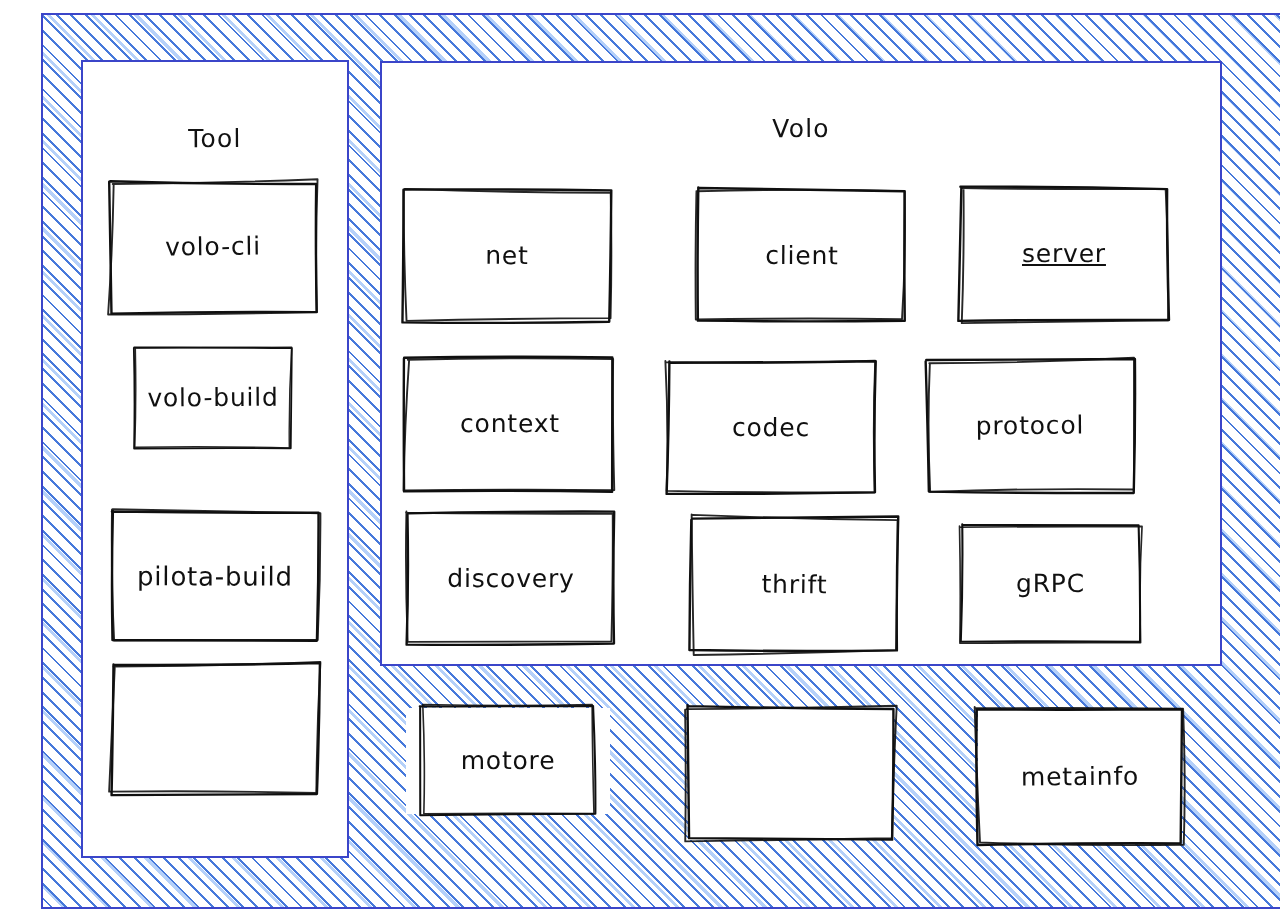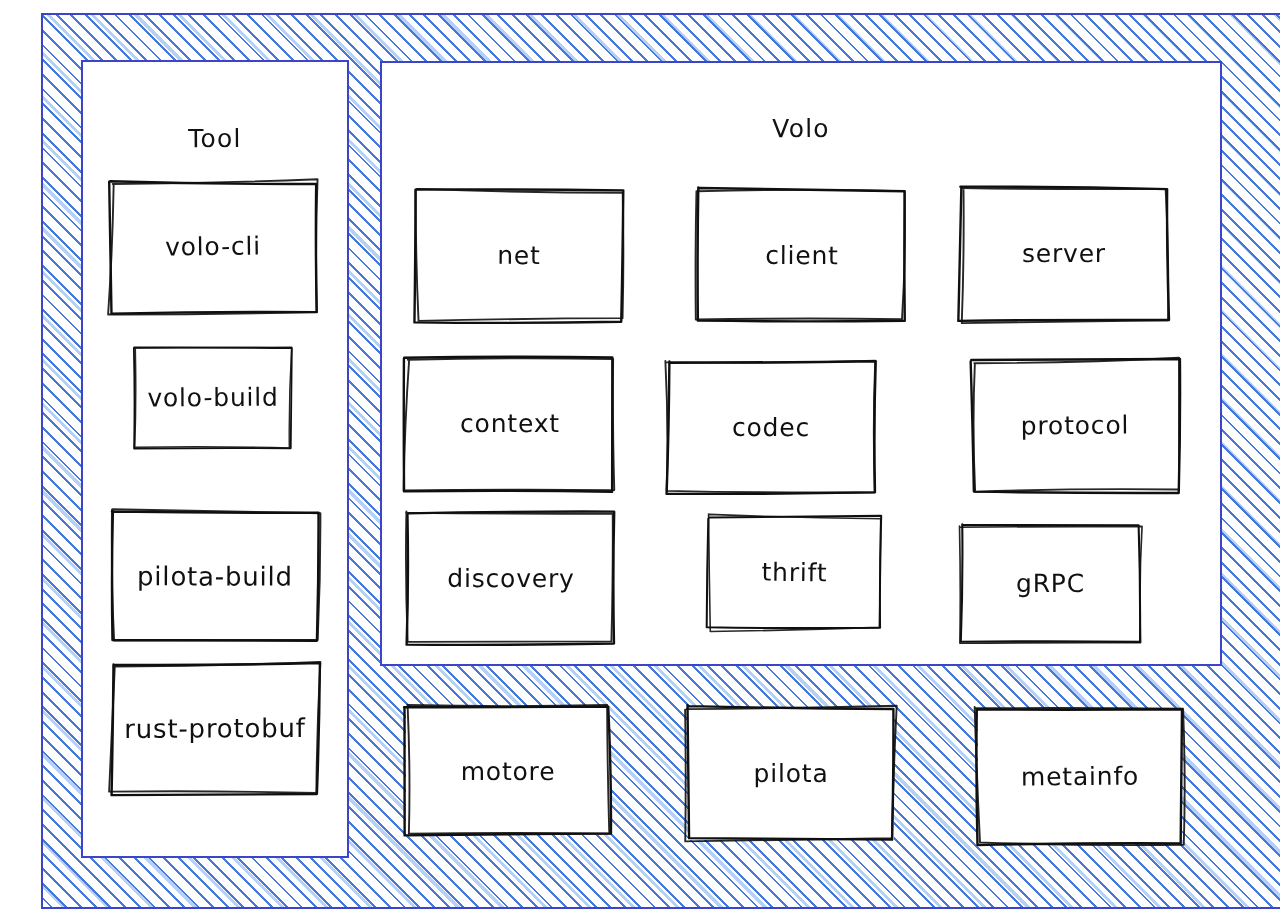--- a/index.html
+++ b/index.html
@@ -150,98 +150,96 @@
           <path d="M 5.9217300423987815 5.574066162842357 Q 108.35665046021187 7.1444626115935215 212.5263595592819 6.720870972946692 Q 212.6852250120068 70.47290522021842 210.92652130170097 134.7681885961295 Q 108.16655719427698 134.41821943624794 6.469335318761568 134.00144481659004 Q 5.309644104498274 68.95727777572223 6.883493711558867 4.965745831637525" fill="none" stroke="#101010" stroke-width="2.4" stroke-linecap="round" stroke-linejoin="round" opacity="1"></path>
           <path d="M 6.606214906557563 3.176679992851186 Q 108.72232218073789 4.928655798383362 214.40424976609845 7.197537996432529 Q 214.6199868242722 69.68594360588395 211.6703498853698 133.91465835623194 Q 106.6898011226625 133.82515274259504 8.09584446199976 134.64425048914003 Q 5.095076124693767 72.0498113666893 5.983714678037779 3.3896007547106595" fill="none" stroke="#101010" stroke-width="1.9" stroke-linecap="round" stroke-linejoin="round" opacity="0.9"></path>
         </svg>
         <div class="node-label" style="transform: translateY(-50%) rotate(0.13deg);">pilota-build</div>
       </div>
       <div class="node small-label" style="left: 84px; top: 664px; width: 206px; height: 130px;">
         <svg class="sketch" viewBox="0 0 218 142" width="218" height="142">
           <path d="M 7.594928743129097 6.8843650831302465 Q 110.77268362314099 7.553995850195175 213.89776992979355 5.026866913319969 Q 213.4059278035564 70.52036243841069 210.90703201336183 135.9817467937161 Q 109.90262627829921 136.16571670955315 5.57725668026938 137.14487791207847 Q 6.889618780412534 73.56921315499079 7.489365246188531 6.429790927762999" fill="none" stroke="#101010" stroke-width="2.4" stroke-linecap="round" stroke-linejoin="round" opacity="1"></path>
           <path d="M 7.5621482871296575 8.551152804191762 Q 112.01252785167308 8.069773410777456 214.3948326136893 3.954369354785592 Q 210.86076166383026 69.80301571134619 210.37356205059848 134.98031158548795 Q 105.37146120200468 132.51530061842658 3.115718078760299 133.67190113108228 Q 5.922117178850862 72.02551164972853 8.730474761561712 9.70427198796732" fill="none" stroke="#101010" stroke-width="1.9" stroke-linecap="round" stroke-linejoin="round" opacity="0.9"></path>
         </svg>
-        <div class="node-label" style="transform: translateY(-50%) rotate(-0.36deg);">rust-protobuf</div>
-      </div>
-      <div class="node" style="left: 388px; top: 191px; width: 206px; height: 130px;">
+      </div>
+      <div class="node" style="left: 376px; top: 191px; width: 206px; height: 130px;">
         <svg class="sketch" viewBox="0 0 218 142" width="218" height="142">
           <path d="M 6.724789620714629 4.476212501747632 Q 109.42985063997556 4.099466658523058 213.2934161439973 5.337790012982576 Q 212.67337895840097 70.94830560868061 211.24760103283805 136.7734475148718 Q 108.06921434545387 138.63115078510305 4.443253040520126 137.3788133875368 Q 5.402254249156571 72.85785848175075 5.532923890525905 4.712961662799567" fill="none" stroke="#101010" stroke-width="2.4" stroke-linecap="round" stroke-linejoin="round" opacity="1"></path>
           <path d="M 6.961644746810964 3.8415794377408825 Q 109.40100717861253 7.650234226011781 212.6903985995289 7.707682802578287 Q 214.09255304717112 68.22578048874894 212.54761810477245 133.12869110122728 Q 113.09491224777648 133.4777727525112 8.531273081587289 135.84464187763848 Q 5.4269182040108905 68.0444322602099 5.740511157149688 4.576889242221084" fill="none" stroke="#101010" stroke-width="1.9" stroke-linecap="round" stroke-linejoin="round" opacity="0.9"></path>
         </svg>
         <div class="node-label" style="transform: translateY(-50%) rotate(0.37deg);">net</div>
       </div>
       <div class="node" style="left: 666px; top: 190px; width: 216px; height: 132px; padding-left: 24px;">
         <svg class="sketch" viewBox="0 0 218 144" width="218" height="144">
           <path d="M 6.312795163277907 4.050994396233463 Q 109.36419671232076 5.949610139685501 211.6270156957335 7.260146619407529 Q 211.02278295141775 72.6282753965949 211.77617025458076 136.73270750079897 Q 106.82264000262256 137.96255968984335 4.881009698324376 136.64110302954964 Q 4.190465749236973 72.30661678514753 5.304478360481784 3.3745571020872136" fill="none" stroke="#101010" stroke-width="2.4" stroke-linecap="round" stroke-linejoin="round" opacity="1"></path>
           <path d="M 3.374324798851425 7.219017984540676 Q 107.44127235638037 4.6557292388080285 211.5990707410495 7.143278505440465 Q 213.1034529337955 69.9725876828528 209.00254974374667 135.19124012011628 Q 103.68044109394795 133.72486847872142 2.802924728394917 135.56980874872292 Q 2.0715238962655533 71.18430403880043 3.4115270862409504 8.563719657419119" fill="none" stroke="#101010" stroke-width="1.9" stroke-linecap="round" stroke-linejoin="round" opacity="0.9"></path>
         </svg>
         <div class="node-label" style="transform: translateY(-50%) rotate(0.29deg);">client</div>
       </div>
       <div class="node" style="left: 932px; top: 188px; width: 208px; height: 132px;">
         <svg class="sketch" viewBox="0 0 220 144" width="220" height="144">
           <path d="M 6.387944222608555 4.6311578753549405 Q 110.73458391648464 4.315988112481305 213.13168060832268 7.173460485028784 Q 212.67460816021756 71.85742211521483 215.00365114351905 137.99150323960535 Q 108.55756688237076 137.58491616406707 4.348045826120323 138.90357077256942 Q 5.862174226558849 71.99468833394101 7.383099510512826 4.745116759345455" fill="none" stroke="#101010" stroke-width="2.4" stroke-linecap="round" stroke-linejoin="round" opacity="1"></path>
           <path d="M 8.305750277222018 6.048300935350499 Q 110.74161453579627 7.574097236382821 211.637885284814 6.922892190945751 Q 215.04771278713255 71.44905138288115 214.08151550445777 138.18678894200679 Q 113.59213257301232 139.6461880529142 7.761593630240109 141.11530456837048 Q 10.20551247122023 76.5174198201473 9.523688701597829 7.073038676042593" fill="none" stroke="#101010" stroke-width="1.9" stroke-linecap="round" stroke-linejoin="round" opacity="0.9"></path>
         </svg>
-        <div class="node-label" style="transform: translateY(-50%) rotate(0.07deg);">server</div>
+        <div class="node-label" style="transform: translateY(-50%) rotate(0.07deg); text-decoration: underline;">server</div>
       </div>
       <div class="node" style="left: 378px; top: 357px; width: 208px; height: 133px;">
         <svg class="sketch" viewBox="0 0 220 145" width="220" height="145">
           <path d="M 4.149702072213265 6.818525434852822 Q 109.60965657402281 4.976233602862914 212.3320269586202 6.417768121891547 Q 212.01393719996042 72.03890741036223 212.139958381718 140.81945145308015 Q 108.15971553426223 138.9915775480641 4.048685550712368 140.39732419112573 Q 3.530590928220465 72.45054661666535 3.9347793466107825 7.61028087372439" fill="none" stroke="#101010" stroke-width="2.4" stroke-linecap="round" stroke-linejoin="round" opacity="1"></path>
           <path d="M 7.783295442994357 8.722599032298941 Q 110.62325516074117 6.053228610033742 213.12075271714514 8.052317049564941 Q 212.37081606118514 70.42797851764037 214.26939163369565 139.07583389434768 Q 106.82473161370714 138.21950212725412 3.6171028141011963 139.47322788409573 Q 4.577761003755853 74.29767465973165 9.14201646211651 8.808240512482934" fill="none" stroke="#101010" stroke-width="1.9" stroke-linecap="round" stroke-linejoin="round" opacity="0.9"></path>
         </svg>
         <div class="node-label" style="transform: translateY(-50%) rotate(0.11deg);">context</div>
       </div>
       <div class="node" style="left: 640px; top: 361px; width: 206px; height: 133px;">
         <svg class="sketch" viewBox="0 0 218 145" width="218" height="145">
           <path d="M 7.633895875715602 7.727485658474027 Q 112.40725970613177 7.524290087318183 213.72955322439296 6.24007415875796 Q 211.62207679907888 70.56261836088385 212.96888733048405 137.35092926041733 Q 109.79237371906284 139.14666030590732 4.606781125351219 138.8915460118519 Q 6.931273712930863 74.47202194015124 7.3784400962192755 6.441806032062418" fill="none" stroke="#101010" stroke-width="2.4" stroke-linecap="round" stroke-linejoin="round" opacity="1"></path>
           <path d="M 4.194641304665543 7.088497545331949 Q 111.12574489513679 8.902581829439189 213.2152145406302 5.662327577016469 Q 210.67037544471694 70.78956852177603 212.7507736224452 137.28201751777996 Q 107.64224100347714 138.13746544127235 4.665727425490379 135.8845405579007 Q 6.630597575451526 69.01541919844013 3.3757628330848 5.9982467911198025" fill="none" stroke="#101010" stroke-width="1.9" stroke-linecap="round" stroke-linejoin="round" opacity="0.9"></path>
         </svg>
         <div class="node-label" style="transform: translateY(-50%) rotate(0.25deg);">codec</div>
       </div>
-      <div class="node" style="left: 934px; top: 360px; width: 226px; height: 131px;">
+      <div class="node" style="left: 889px; top: 360px; width: 226px; height: 131px;">
         <svg class="sketch" viewBox="0 0 218 143" width="218" height="143">
           <path d="M 5.267468929880983 6.036216259950873 Q 110.33814955006267 5.808199836503808 213.92635488692966 4.989551544650249 Q 214.5343772440843 72.52951050038894 212.72637558110355 138.9425392169238 Q 110.48231506602947 139.32235374735777 7.859844209561052 137.5921821606309 Q 6.609287597802136 70.24103713163223 4.654944981101409 7.425717689853961" fill="none" stroke="#101010" stroke-width="2.4" stroke-linecap="round" stroke-linejoin="round" opacity="1"></path>
           <path d="M 8.317596438116206 9.183673098675754 Q 108.7355255155524 9.057850212537613 213.0047790546924 3.749078369582574 Q 213.12620119430414 67.56086464042816 213.04645405013414 135.53296127400034 Q 112.72943640226937 134.05113472130668 9.163518527133167 137.86144714544594 Q 6.103469489115976 72.62465477340139 8.844490841517453 10.051983360504725" fill="none" stroke="#101010" stroke-width="1.9" stroke-linecap="round" stroke-linejoin="round" opacity="0.9"></path>
         </svg>
         <div class="node-label" style="transform: translateY(-50%) rotate(-0.52deg);">protocol</div>
       </div>
       <div class="node" style="left: 380px; top: 513px; width: 206px; height: 131px; padding-left: 14px;">
         <svg class="sketch" viewBox="0 0 218 143" width="218" height="143">
           <path d="M 6.314974905138358 6.423046590026024 Q 108.44080192010888 4.240301371570816 212.19388818843007 4.63066148787302 Q 210.67441160794087 71.93361330238805 211.97820913883774 136.48925972054212 Q 108.34177619374441 138.31937319278688 4.617418289472078 137.65701496724833 Q 6.818326916461032 73.81270724828947 5.457803083796894 7.709400548930001" fill="none" stroke="#101010" stroke-width="2.4" stroke-linecap="round" stroke-linejoin="round" opacity="1"></path>
           <path d="M 4.0256828313813 5.73423099654458 Q 110.29723072410432 7.075258887761859 210.73072662443423 6.598457338194576 Q 211.13019218687444 67.65651941418486 209.42798004179633 134.355330086013 Q 108.17782821915011 134.38332906884295 5.637168504128777 134.8820674901279 Q 3.0535809722233473 67.94378328455787 4.419290472482932 4.5167158141344395" fill="none" stroke="#101010" stroke-width="1.9" stroke-linecap="round" stroke-linejoin="round" opacity="0.9"></path>
         </svg>
         <div class="node-label" style="transform: translateY(-50%) rotate(0.15deg);">discovery</div>
       </div>
-      <div class="node" style="left: 663px; top: 518px; width: 207px; height: 110px;">
+      <div class="node" style="left: 663px; top: 518px; width: 207px; height: 134px;">
         <svg class="sketch" viewBox="0 0 219 146" width="219" height="146">
           <path d="M 7.426461698220327 6.634006024633537 Q 108.46867047574774 5.816993452802763 213.2514548312181 4.521148205046146 Q 211.17443643900307 71.29122877227664 211.9050308470172 138.41370511074257 Q 106.31258535422971 139.67623013419856 4.426277518470901 138.01438236237243 Q 4.678602541647201 71.66376912717884 6.3364417570347165 8.022410049579298" fill="none" stroke="#101010" stroke-width="2.4" stroke-linecap="round" stroke-linejoin="round" opacity="1"></path>
           <path d="M 7.632368471488528 2.861793518095181 Q 110.00523842894715 6.989384463741158 212.62849900854215 8.140229799850019 Q 212.43188210505613 75.23210611745348 210.99367828424727 138.07893848478744 Q 110.93201275236532 141.53439600345416 8.722983935253222 142.99844970991762 Q 7.364841731677225 74.7993721046482 6.644532778321082 2.484594047574603" fill="none" stroke="#101010" stroke-width="1.9" stroke-linecap="round" stroke-linejoin="round" opacity="0.9"></path>
         </svg>
         <div class="node-label" style="transform: translateY(-50%) rotate(0.67deg);">thrift</div>
       </div>
       <div class="node" style="left: 934px; top: 517px; width: 177px; height: 133px;">
         <svg class="sketch" viewBox="0 0 218 145" width="218" height="145">
           <path d="M 7.721778871361995 5.154388428271929 Q 110.76891851693807 5.597305692824212 210.65648651153617 5.279708982109888 Q 212.81109400010254 73.2423813961178 212.26411962614586 139.79223585258808 Q 108.78347873863926 138.4238939777128 5.5317091948966075 139.6880145085454 Q 8.084150519726869 72.03060031101602 7.214678480389844 4.112346554506732" fill="none" stroke="#101010" stroke-width="2.4" stroke-linecap="round" stroke-linejoin="round" opacity="1"></path>
           <path d="M 4.600715828780418 7.646714022032318 Q 109.8973530803329 6.6027928955679736 214.57741165430164 6.593766023495126 Q 210.88297142259916 72.08552110771906 212.94045486643 140.8123512291407 Q 108.76159401226863 140.3596640049292 4.475617218797848 141.46692276264864 Q 5.560440237764475 77.41165390541389 4.046217824260805 6.3027853988589655" fill="none" stroke="#101010" stroke-width="1.9" stroke-linecap="round" stroke-linejoin="round" opacity="0.9"></path>
         </svg>
         <div class="node-label" style="transform: translateY(-50%) rotate(-0.15deg);">gRPC</div>
       </div>
-      <div class="node" style="left: 378px; top: 708px; width: 204px; height: 127px; padding-left: 8px;">
+      <div class="node" style="left: 378px; top: 708px; width: 204px; height: 106px; padding-left: 8px;">
         <svg class="sketch" viewBox="0 0 216 139" width="216" height="139">
           <path d="M 4.040806770343709 5.152550802171486 Q 104.80206871070064 5.332361537186597 208.2409830094506 4.5909014943013435 Q 211.32747910261503 69.78670937022505 210.95119357246494 131.64459991485094 Q 108.72496932965002 132.05063808097069 4.632507443722574 133.39883971326 Q 4.753710139986923 70.05207579794902 4.490279007838237 5.6816617115781" fill="none" stroke="#101010" stroke-width="2.4" stroke-linecap="round" stroke-linejoin="round" opacity="1"></path>
           <path d="M 7.450802614470386 2.964083862381095 Q 109.94638146550692 5.2321082807481805 207.11174027934285 2.97524728783185 Q 207.44672266647532 68.2536495709576 209.27733295079196 131.4667915352 Q 107.09121126192213 130.5378129022279 8.87367325111929 131.63784256067026 Q 10.54001991766506 68.73306770587017 7.609145358115968 3.311349488194729" fill="none" stroke="#101010" stroke-width="1.9" stroke-linecap="round" stroke-linejoin="round" opacity="0.9"></path>
         </svg>
         <div class="node-label" style="transform: translateY(-50%) rotate(0.03deg);">motore</div>
       </div>
       <div class="node" style="left: 660px; top: 707px; width: 206px; height: 133px;">
         <svg class="sketch" viewBox="0 0 218 145" width="218" height="145">
           <path d="M 5.549392700916805 5.15726471001155 Q 110.1886154288373 7.404855682889398 211.4035949713567 7.976249696675804 Q 211.61879019896443 72.91842991319412 210.16514587410035 138.63373577670833 Q 106.90330910771308 138.2852167859139 7.0600714697782285 137.11739301686984 Q 6.119185878671328 69.63878893905263 5.506662167472141 4.1766604907702005" fill="none" stroke="#101010" stroke-width="2.4" stroke-linecap="round" stroke-linejoin="round" opacity="1"></path>
           <path d="M 4.492234230829512 8.161672976129536 Q 110.1643002545295 7.43273765913804 214.7083282498216 4.706253052645481 Q 211.32398185981623 71.28655328992129 209.8425567631808 137.21216144627527 Q 103.56792659804594 138.6976888492786 3.2403804781103416 140.36889171813098 Q 4.2006501599218 73.31029119827332 3.110924244723713 8.81359785097353" fill="none" stroke="#101010" stroke-width="1.9" stroke-linecap="round" stroke-linejoin="round" opacity="0.9"></path>
         </svg>
-        <div class="node-label" style="transform: translateY(-50%) rotate(-0.13deg);">pilota</div>
       </div>
       <div class="node" style="left: 950px; top: 710px; width: 204px; height: 134px;">
         <svg class="sketch" viewBox="0 0 216 146" width="216" height="146">
           <path d="M 4.60789203672106 5.523438573593012 Q 108.81337714419392 6.01264192043461 209.99812555406155 5.304253101956217 Q 209.16653185028886 71.57235199332813 208.67703866990146 139.34289228978702 Q 108.82192921863029 138.74603568434065 5.4828872687569294 140.9277038587852 Q 3.82440358475987 74.28658896930823 4.7546637545128645 6.046718241389243" fill="none" stroke="#101010" stroke-width="2.4" stroke-linecap="round" stroke-linejoin="round" opacity="1"></path>
           <path d="M 2.8534591675053624 4.299742294056221 Q 107.04188232675281 3.5778109066830064 211.0916854878383 4.769535828553855 Q 213.85242142186146 74.72281799694653 211.77084808581083 140.71700897399197 Q 111.01692200145541 142.06370499036444 7.9891708398187395 138.38293914868632 Q 4.657159578621927 72.13194588680376 2.669667912120776 3.0602125890833385" fill="none" stroke="#101010" stroke-width="1.9" stroke-linecap="round" stroke-linejoin="round" opacity="0.9"></path>
         </svg>
         <div class="node-label" style="transform: translateY(-50%) rotate(-0.48deg);">metainfo</div>
       </div>
     </div>
 

